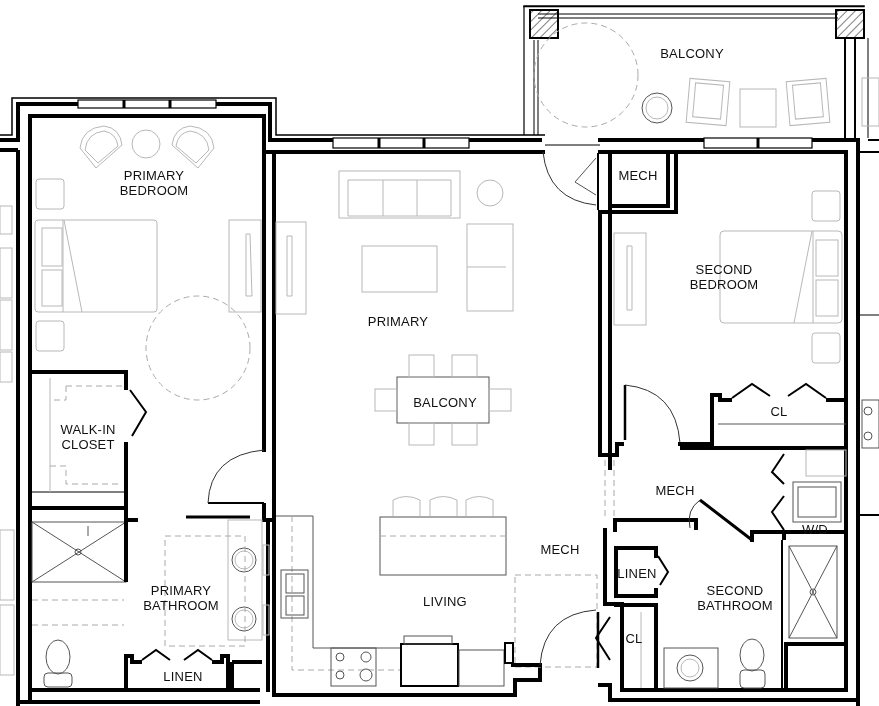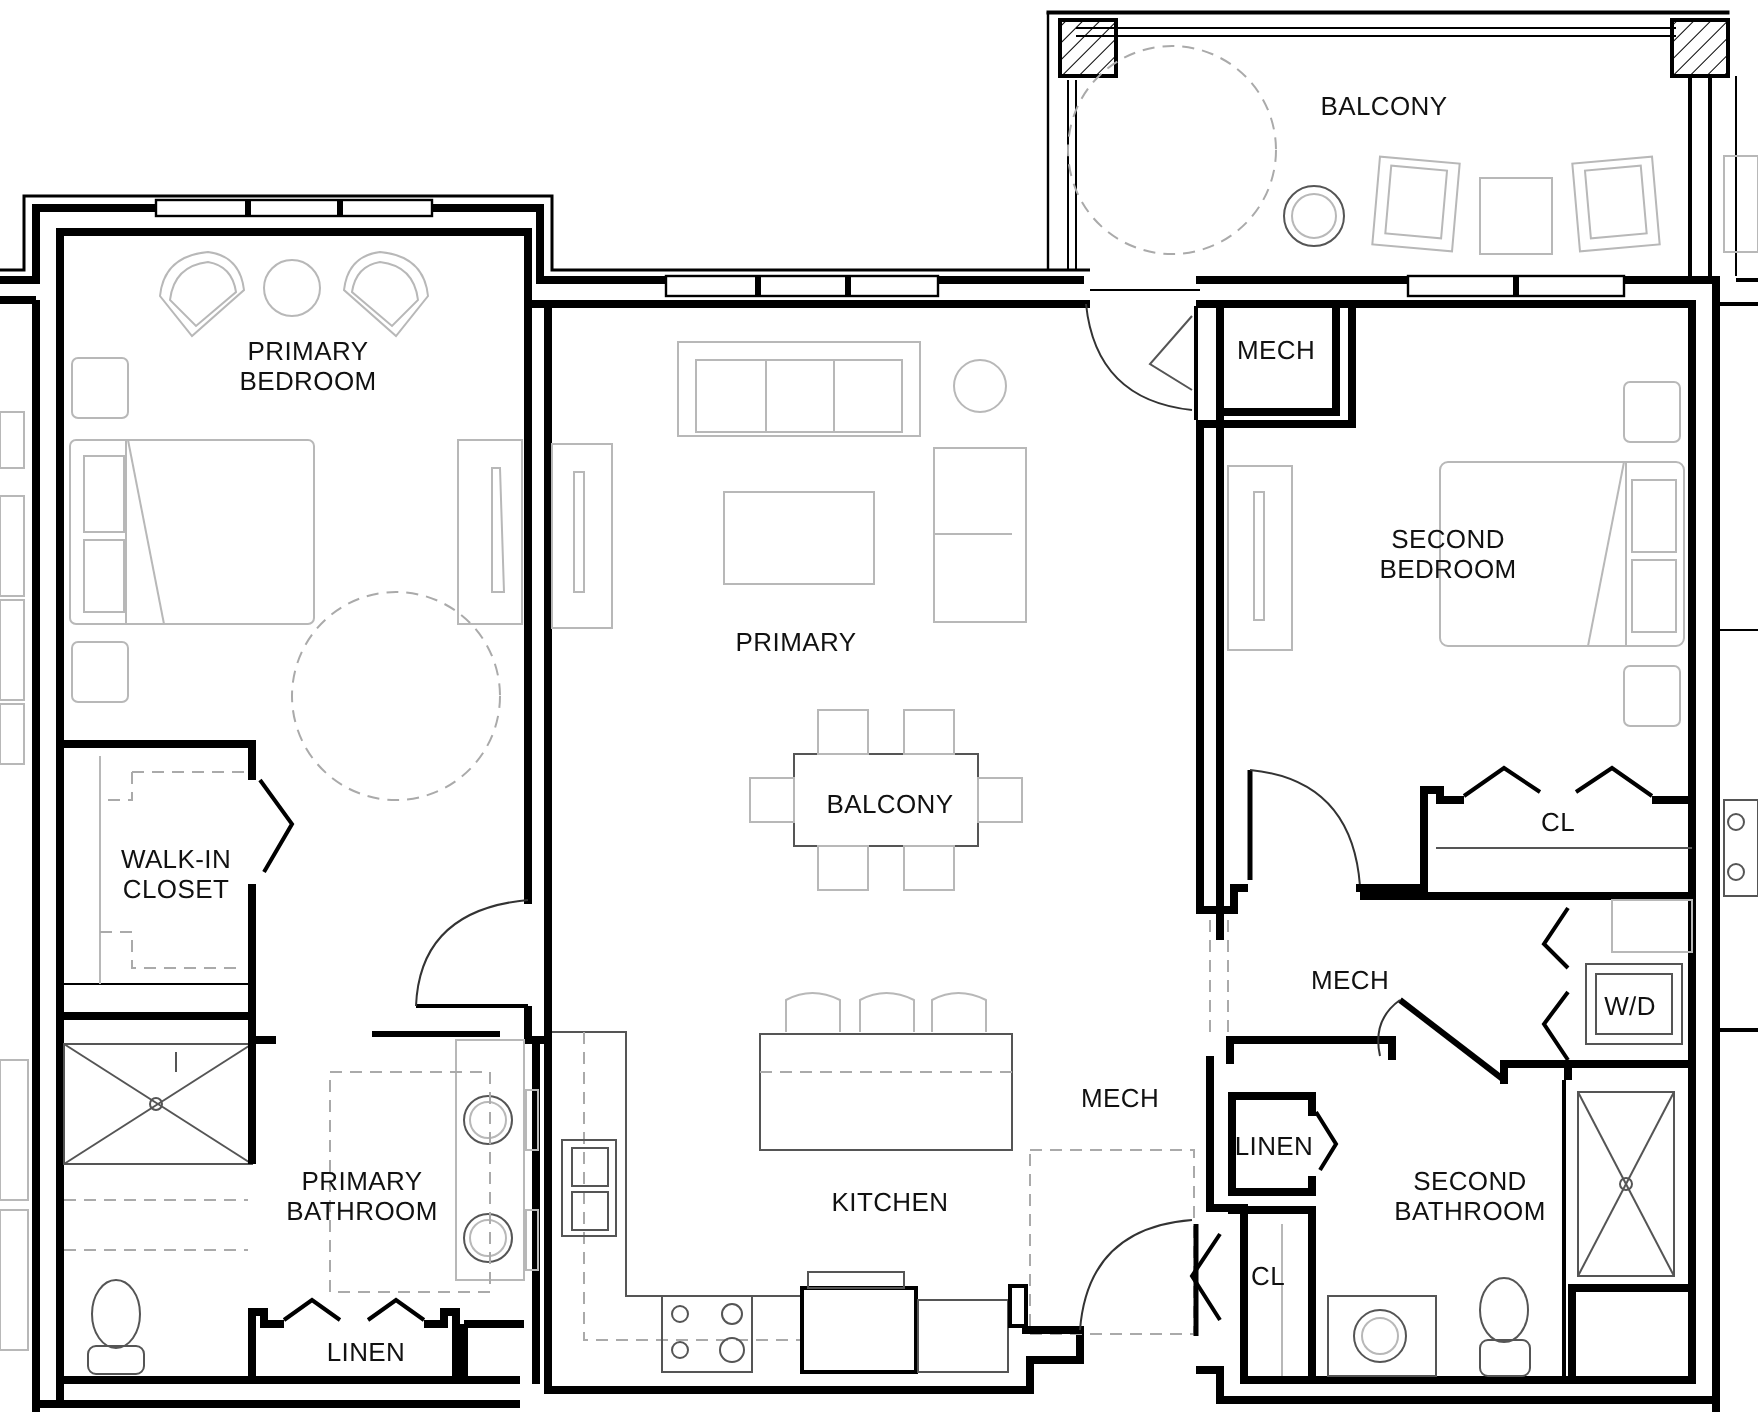--- a/index.html
+++ b/index.html
@@ -296,22 +296,22 @@
 BEDROOM</div>
 <div class="room-label" style="left:638px;top:175px">MECH</div>
 <div class="room-label" style="left:398px;top:321px">PRIMARY</div>
 <div class="room-label" style="left:724px;top:277px">SECOND
 BEDROOM</div>
 <div class="room-label" style="left:445px;top:402px">BALCONY</div>
 <div class="room-label" style="left:88px;top:437px">WALK-IN
 CLOSET</div>
 <div class="room-label" style="left:779px;top:411px">CL</div>
 <div class="room-label" style="left:675px;top:490px">MECH</div>
-<div class="room-label" style="left:815px;top:503px">W/D</div>
+<div class="room-label" style="left:815px;top:529px">W/D</div>
 <div class="room-label" style="left:560px;top:549px">MECH</div>
 <div class="room-label" style="left:637px;top:573px">LINEN</div>
 <div class="room-label" style="left:181px;top:598px">PRIMARY
 BATHROOM</div>
-<div class="room-label" style="left:445px;top:601px">KITCHEN</div>
+<div class="room-label" style="left:445px;top:601px">LIVING</div>
 <div class="room-label" style="left:735px;top:598px">SECOND
 BATHROOM</div>
 <div class="room-label" style="left:634px;top:638px">CL</div>
 <div class="room-label" style="left:183px;top:676px">LINEN</div>
 
 </body></html>

